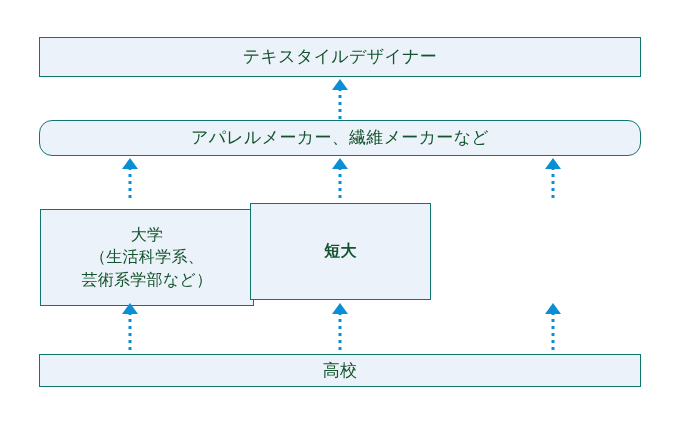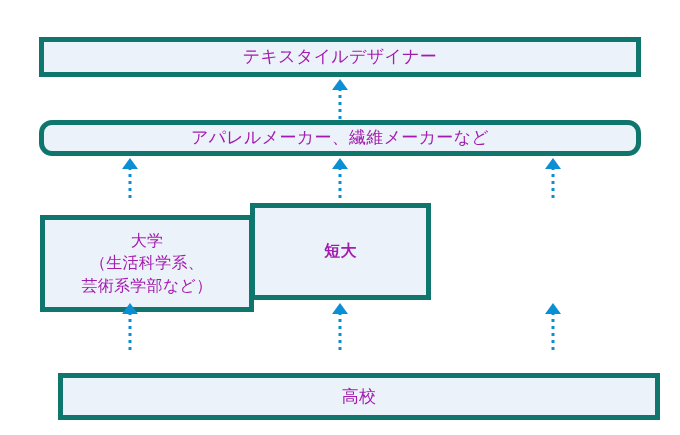--- a/index.html
+++ b/index.html
@@ -20,47 +20,47 @@
     left: 0;
     top: 0;
     width: 680px;
     height: 435px;
   }
 
   .node {
     position: absolute;
     box-sizing: border-box;
     background: #ecf2f9;
-    border: 5px solid #0f766e;
+    border: 1px solid #0f766e;
     display: flex;
     align-items: center;
     justify-content: center;
     text-align: center;
-    color: #a21caf;
+    color: #14532d;
     line-height: 1.38;
     letter-spacing: 0.3px;
     white-space: pre-line;
     font-weight: 400;
   }
 
   .node-wide {
     font-size: 17px;
   }
 
   .node-col {
     font-size: 16px;
   }
 
   
   #node-designer   { left: 39px;  top: 37px;  width: 602px; height: 40px; }
   #node-makers     { left: 39px;  top: 120px; width: 602px; height: 36px; border-radius: 13px; }
-  #node-university { left: 40px;  top: 215px; width: 214px; height: 97px; }
+  #node-university { left: 40px;  top: 209px; width: 214px; height: 97px; }
   #node-junior     { left: 250px; top: 203px; width: 181px; height: 97px; font-weight: bold; }
   #node-vocational { left: 459px; top: 203px; width: 182px; height: 97px; }
-  #node-highschool { left: 39px;  top: 373px; width: 602px; height: 47px; margin-left: 19px; }
+  #node-highschool { left: 39px;  top: 354px; width: 602px; height: 33px; }
 
   
   .connector {
     position: absolute;
     width: 16px;
     pointer-events: none;
   }
   .connector .stem {
     position: absolute;
     left: 50%;

